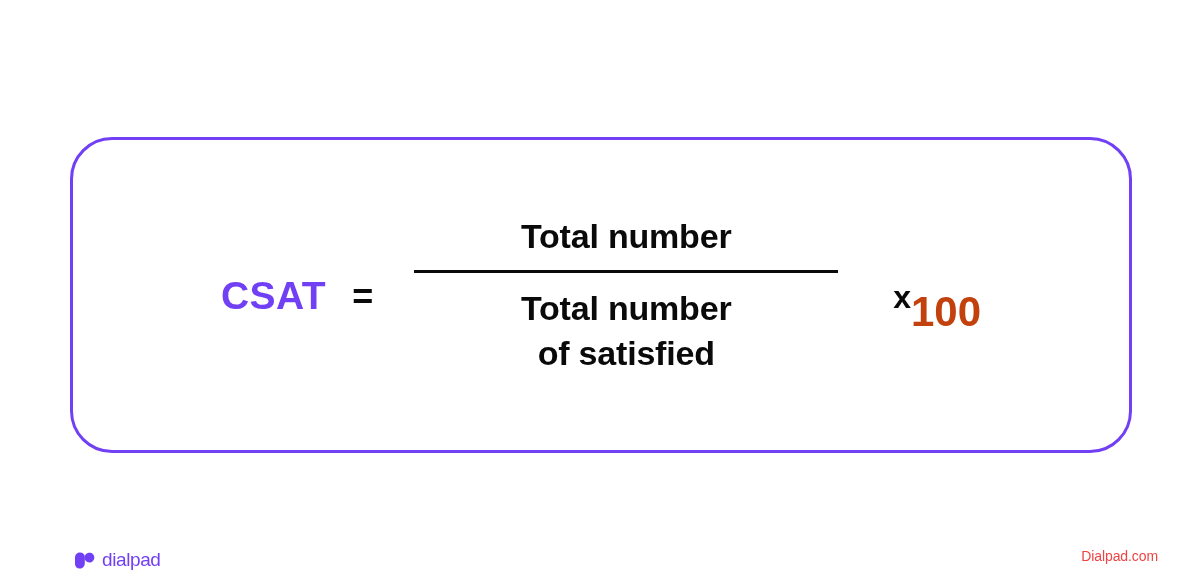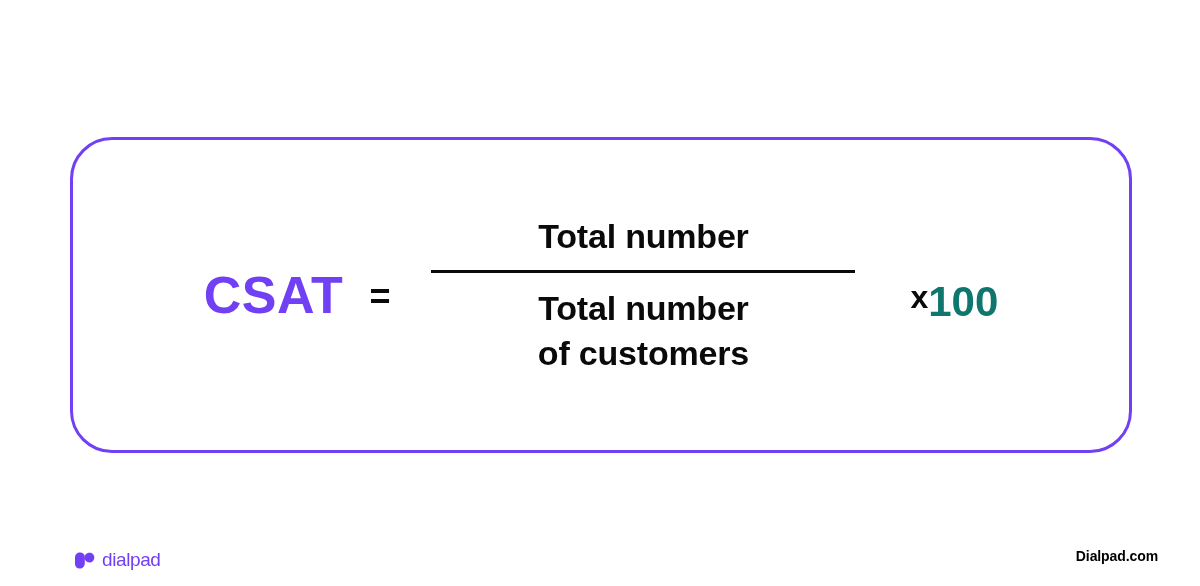--- a/index.html
+++ b/index.html
@@ -34,21 +34,21 @@
     top: 0;
     width: 100%;
     height: 100%;
     display: flex;
     align-items: center;
     justify-content: center;
   }
 
   .term-csat {
     color: #7140f5;
-    font-size: 52px;
+    font-size: 39px;
     font-weight: bold;
     letter-spacing: 0.5px;
     line-height: 1;
     margin-right: 26px;
   }
 
   .term-equals {
     color: #0a0a0a;
     font-size: 36px;
     font-weight: bold;
@@ -100,26 +100,26 @@
     color: #0a0a0a;
     font-size: 32px;
     font-weight: bold;
     line-height: 1;
     margin-left: 52px;
     position: relative;
     top: 2px;
   }
 
   .term-hundred {
-    color: #0f766e;
+    color: #c2410c;
     font-size: 42px;
     font-weight: bold;
     line-height: 1;
     position: relative;
-    top: 7px;
+    top: 17px;
   }
 
   
   .footer-logo {
     position: absolute;
     left: 74px;
     top: 545px;
     display: flex;
     align-items: flex-end;
     height: 24px;
@@ -137,23 +137,23 @@
     font-size: 19px;
     font-weight: 500;
     letter-spacing: -0.4px;
     line-height: 1;
   }
 
   .footer-url {
     position: absolute;
     right: 42px;
     top: 549px;
-    color: #000000;
+    color: #ef4444;
     font-size: 14px;
-    font-weight: bold;
+    font-weight: normal;
     letter-spacing: -0.1px;
     line-height: 1;
   }
 </style>
 </head>
 <body>
 
 <div class="formula-card">
   <div class="formula-row">
 
@@ -164,21 +164,21 @@
     <div class="fraction">
 
       <div class="frac-part frac-numerator">
         <span class="frac-line-1">Total number</span>
       </div>
 
       <div class="frac-bar"></div>
 
       <div class="frac-part frac-denominator">
         <span class="frac-line-1">Total number</span>
-        <span class="frac-line-2">of customers</span>
+        <span class="frac-line-2">of satisfied</span>
       </div>
 
     </div>
 
     <span class="term-times">x</span>
 
     <span class="term-hundred">100</span>
 
   </div>
 </div>

